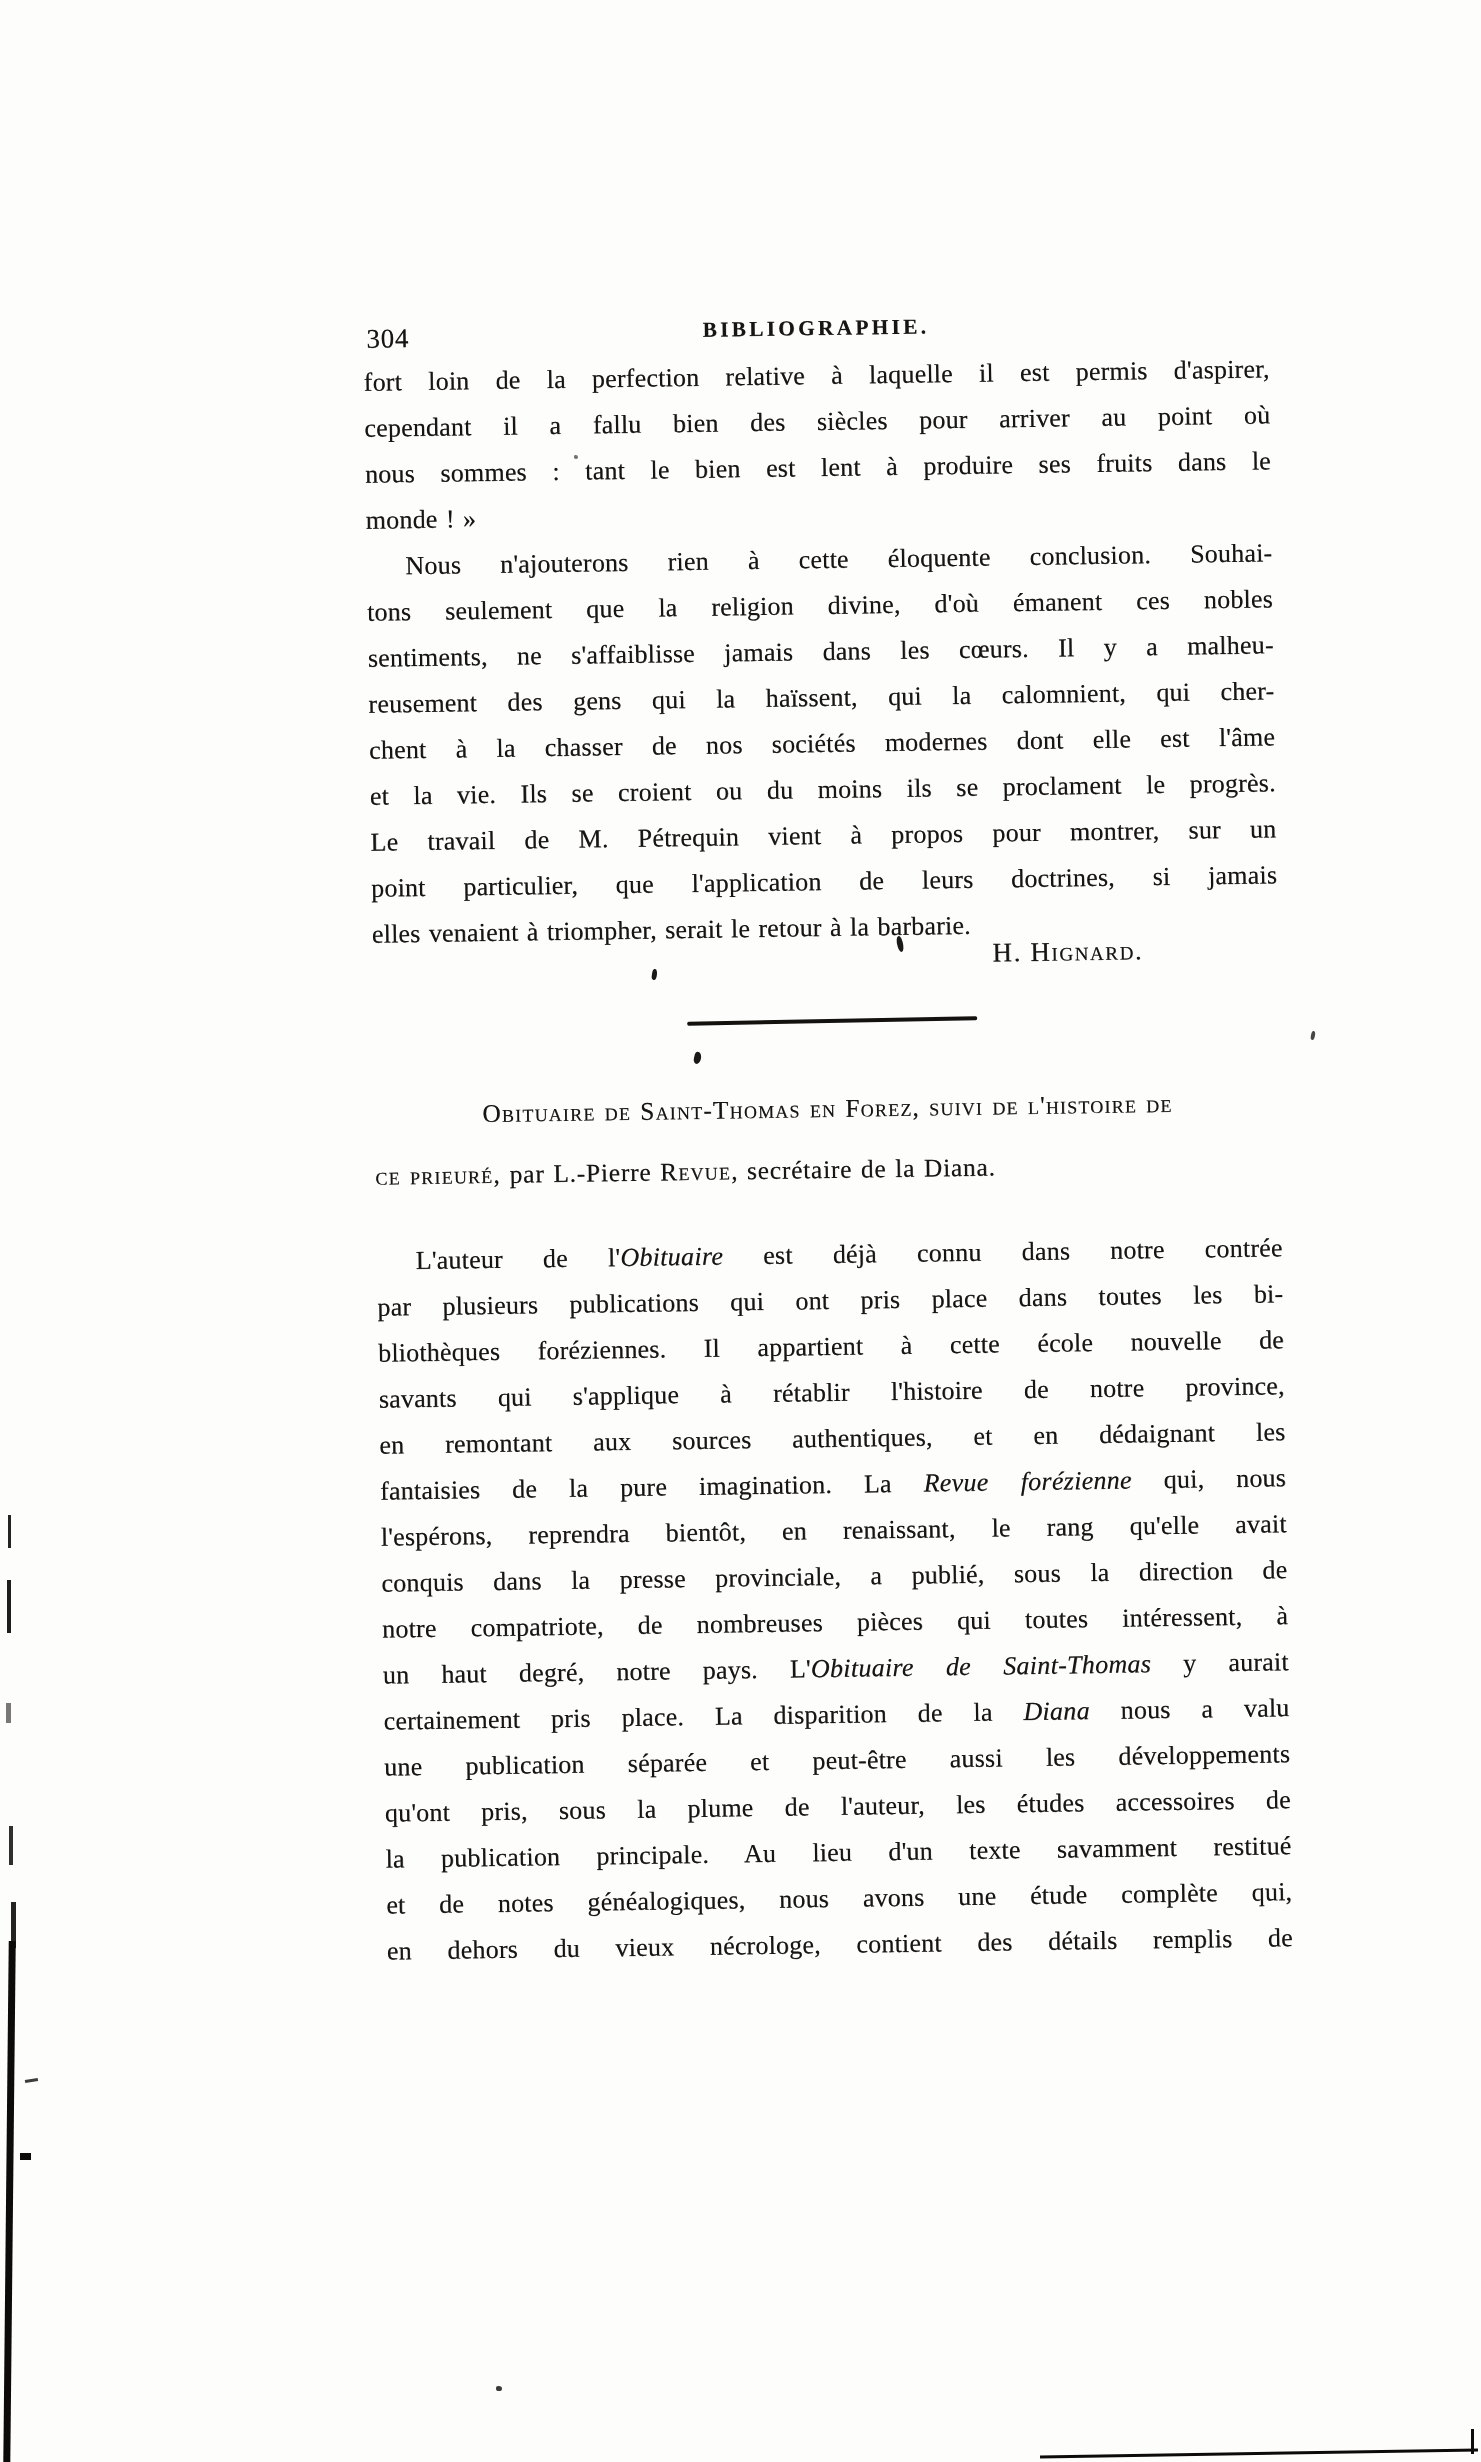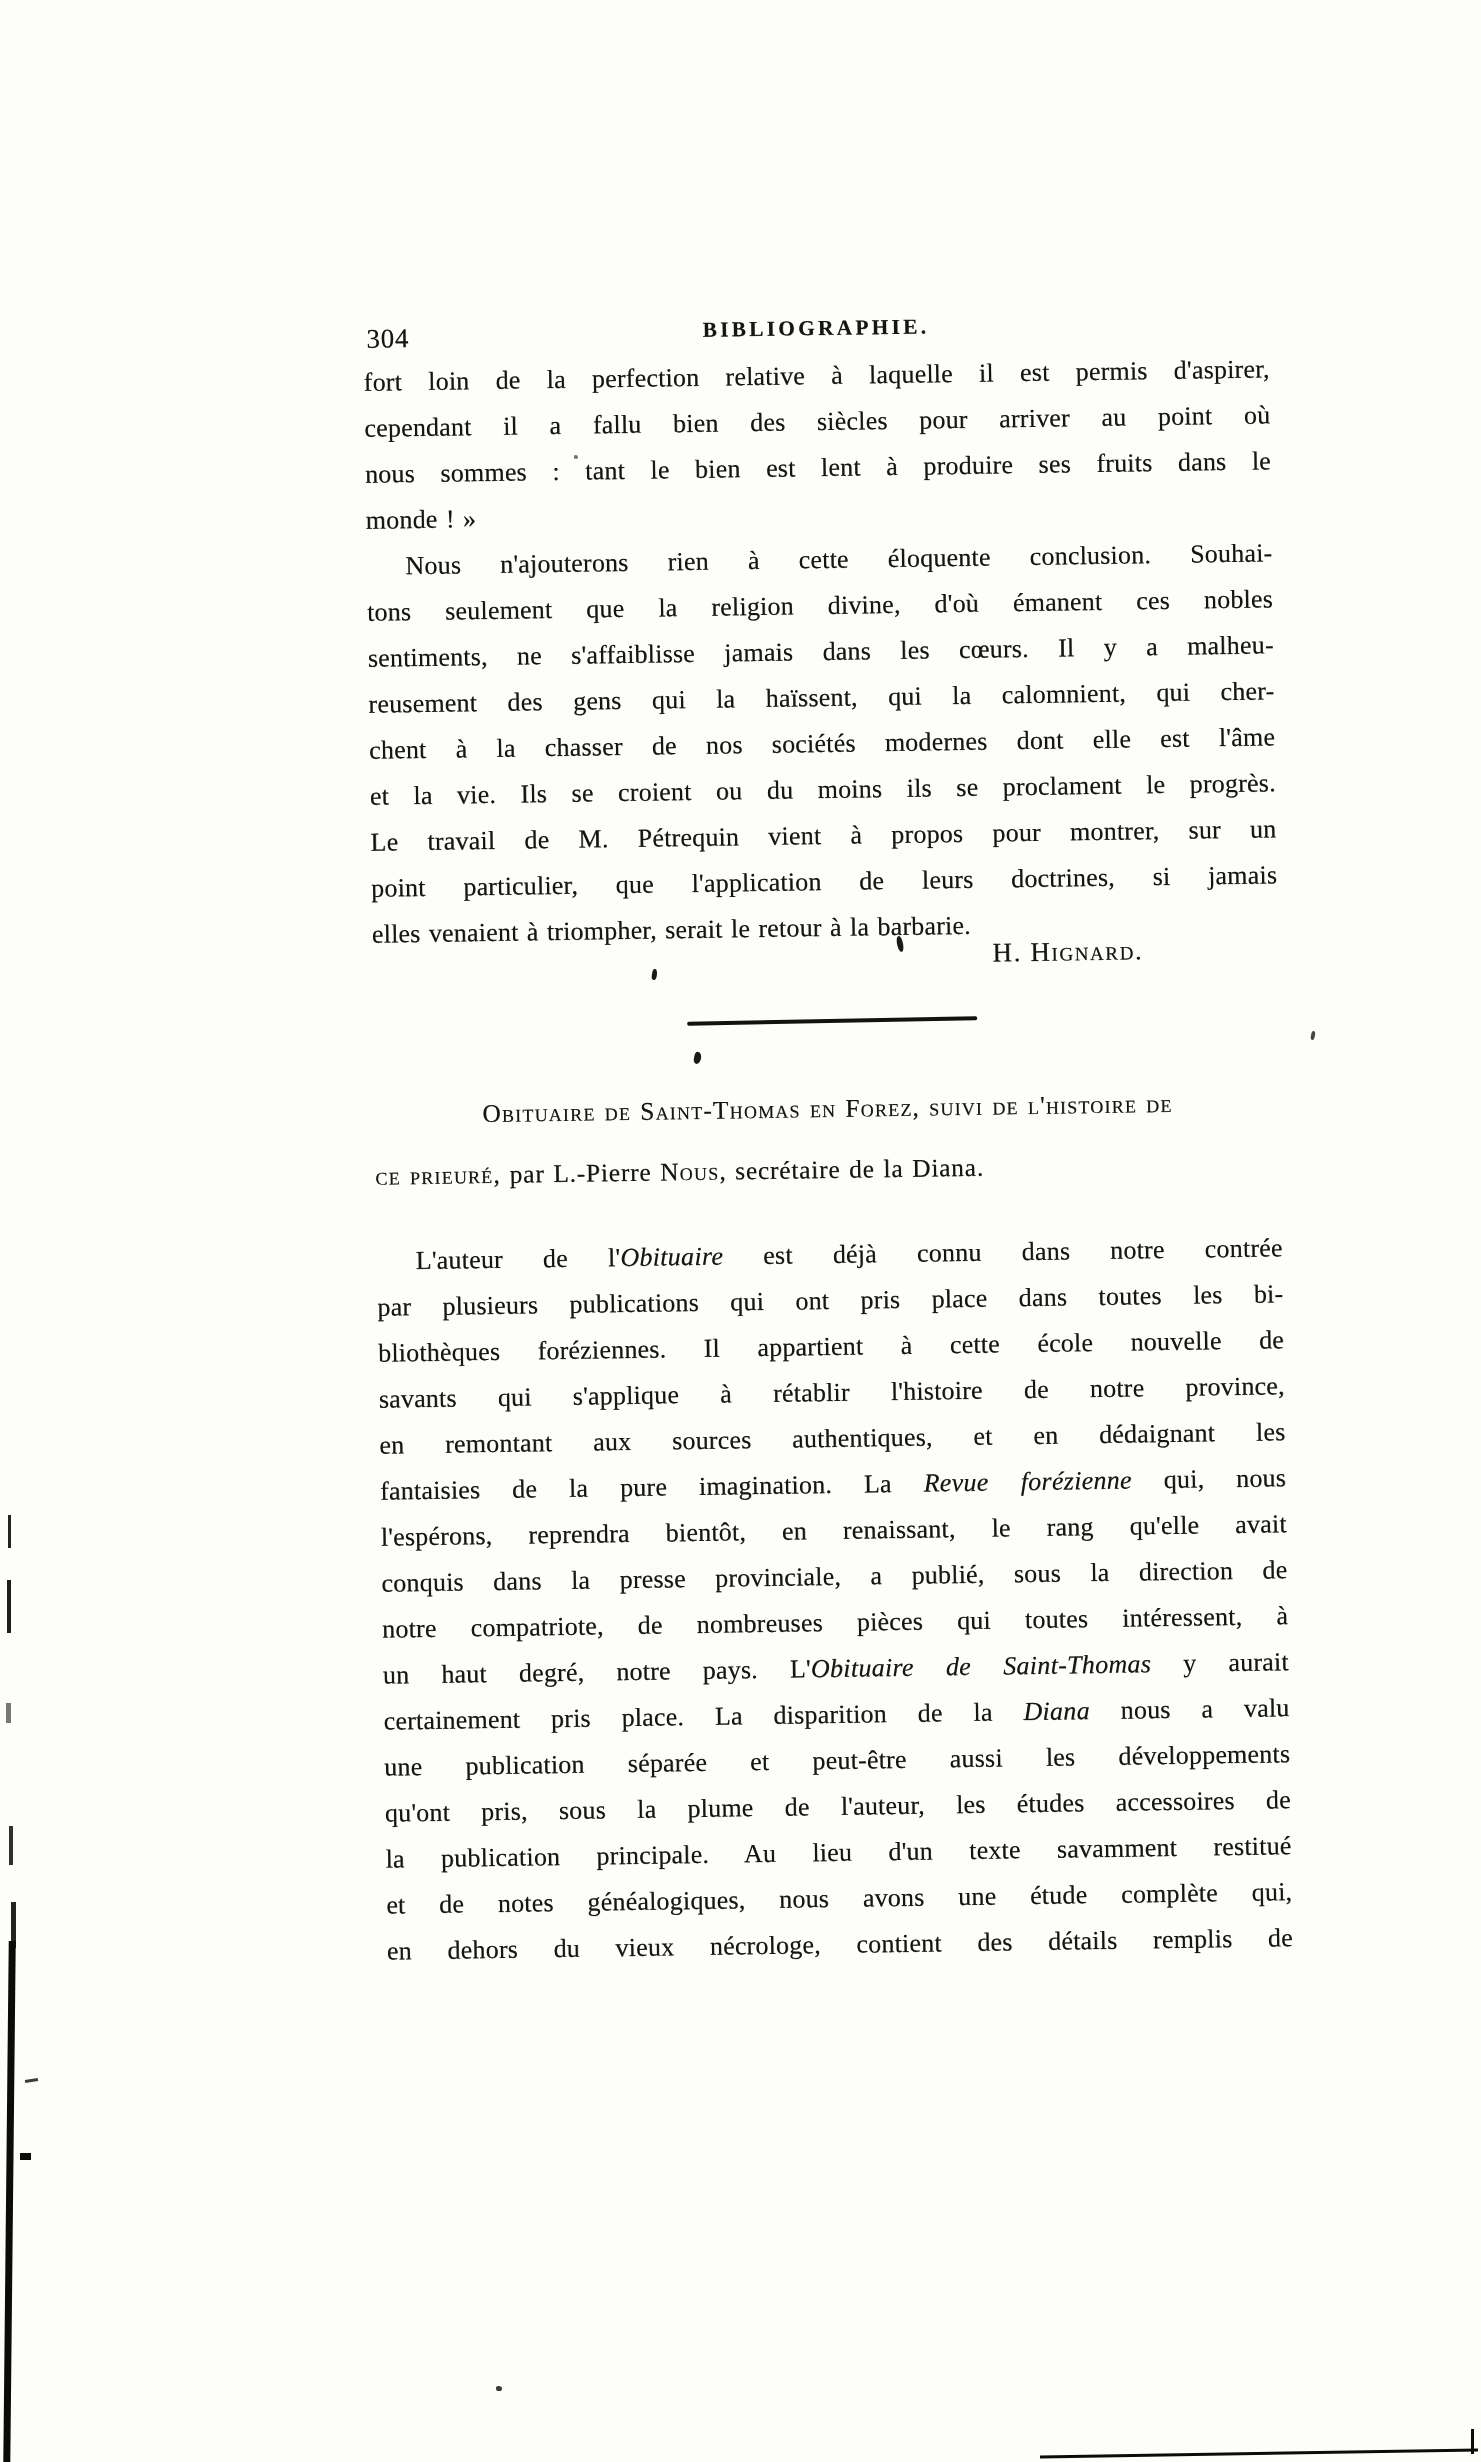--- a/index.html
+++ b/index.html
@@ -100,21 +100,21 @@
         <div class="line"><span>point particulier, que l'application de leurs doctrines, si jamais</span></div>
         <div class="line flush"><span>elles venaient à triompher, serait le retour à la barbarie.</span></div>
       </div>
 
     <div class="signature">H. Hignard.</div>
 
     <div class="rule"></div>
 
     <div class="para heading-block">
         <div class="line"><span class="sc">Obituaire de Saint-Thomas en Forez, suivi de l'histoire de</span></div>
-        <div class="line flush"><span class="sc">ce prieuré,</span><span> par L.-Pierre </span><span class="sc">Nous</span><span>, secrétaire de la Diana.</span></div>
+        <div class="line flush"><span class="sc">ce prieuré,</span><span> par L.-Pierre </span><span class="sc">Revue</span><span>, secrétaire de la Diana.</span></div>
       </div>
 
     <div class="para para-3">
         <div class="line ind"><span>L'auteur de l'</span><span class="it">Obituaire</span><span> est déjà connu dans notre contrée</span></div>
         <div class="line"><span>par plusieurs publications qui ont pris place dans toutes les bi-</span></div>
         <div class="line"><span>bliothèques foréziennes. Il appartient à cette école nouvelle de</span></div>
         <div class="line"><span>savants qui s'applique à rétablir l'histoire de notre province,</span></div>
         <div class="line"><span>en remontant aux sources authentiques, et en dédaignant les</span></div>
         <div class="line"><span>fantaisies de la pure imagination. La </span><span class="it">Revue forézienne</span><span> qui, nous</span></div>
         <div class="line"><span>l'espérons, reprendra bientôt, en renaissant, le rang qu'elle avait</span></div>

